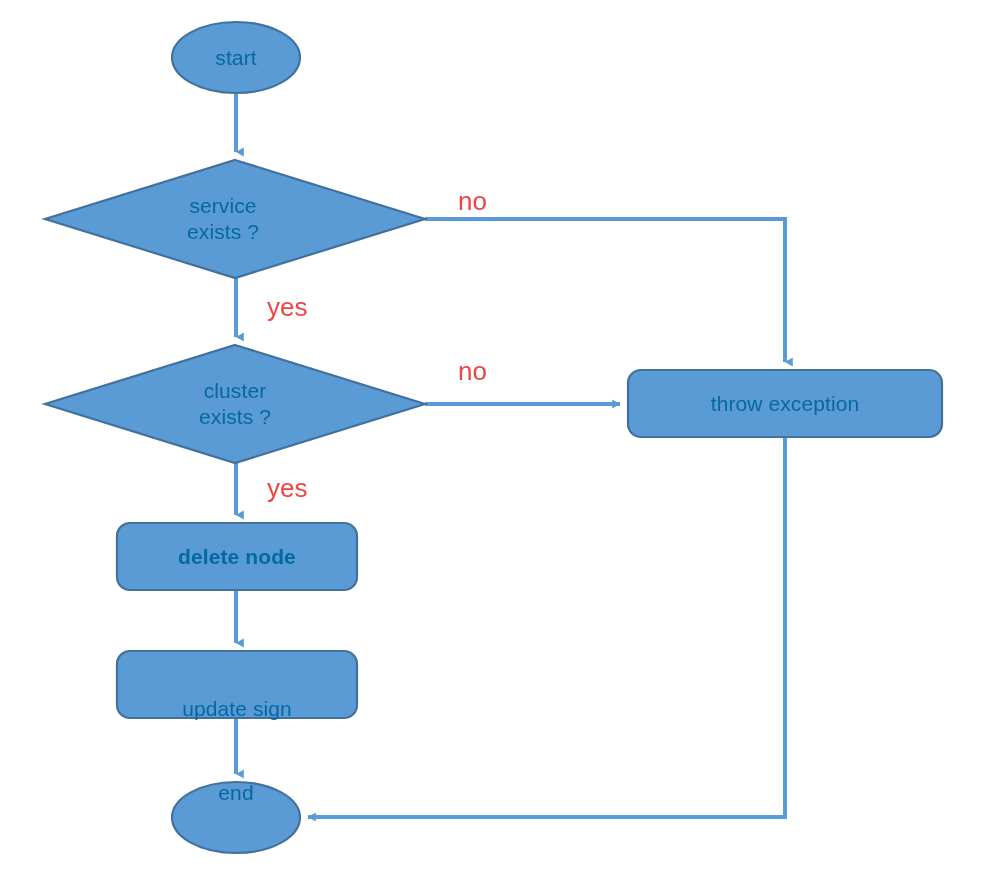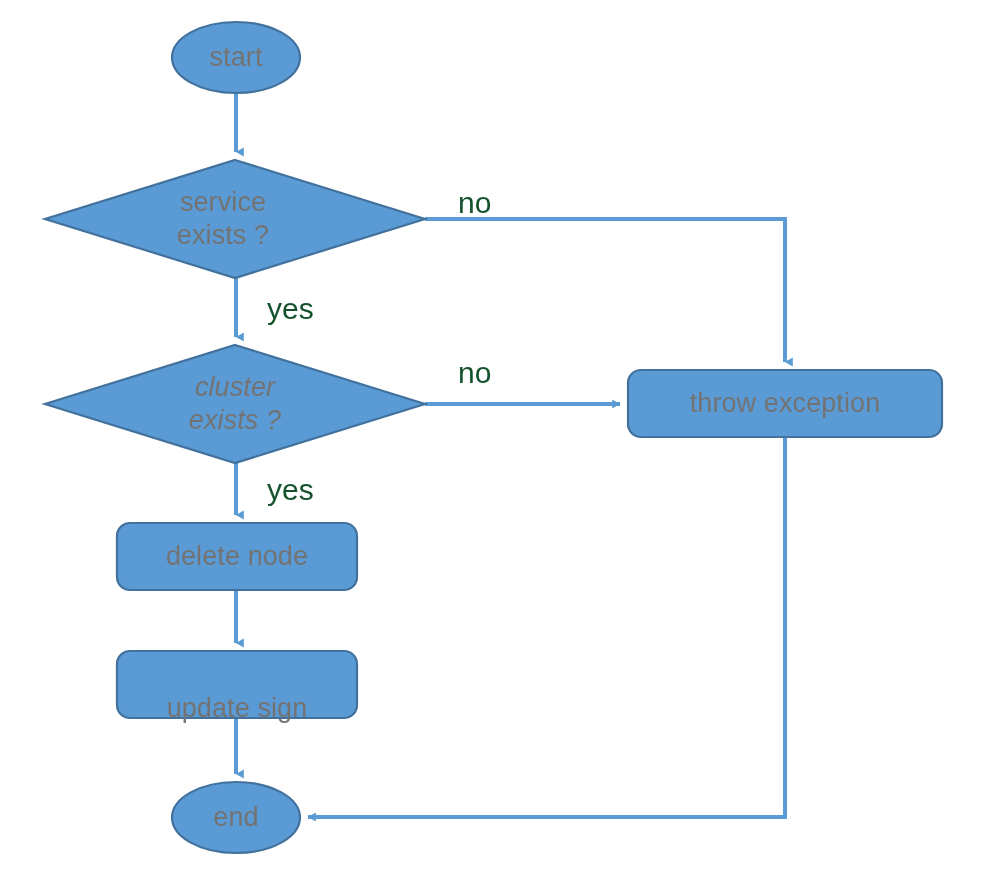--- a/index.html
+++ b/index.html
@@ -27,33 +27,33 @@
     width: 996px;
     height: 882px;
     display: block;
   }
   .node-label {
     position: absolute;
     display: flex;
     align-items: center;
     justify-content: center;
     text-align: center;
-    color: #737373;
+    color: #0369a1;
     font-family: "Liberation Sans", sans-serif;
-    font-size: 27px;
+    font-size: 21px;
     line-height: 1.22;
     white-space: pre-line;
     pointer-events: none;
     letter-spacing: 0.1px;
   }
   .edge-label {
     position: absolute;
-    color: #14532d;
+    color: #ef4444;
     font-family: "Liberation Sans", sans-serif;
-    font-size: 30px;
+    font-size: 26px;
     line-height: 1;
     white-space: nowrap;
     pointer-events: none;
   }
 </style>
 </head>
 <body>
 
 <div id="flow-root">
 
@@ -113,30 +113,30 @@
 
       <ellipse cx="236" cy="817.5" rx="64" ry="35.5" fill="#5B9BD5"></ellipse>
     </g>
   </svg>
 
   <div class="node-label" style="left:172px; top:22px; width:128px; height:71px;">start</div>
 
   <div class="node-label" style="left:123px; top:160px; width:200px; height:118px;">service
 exists ?</div>
 
-  <div class="node-label" style="left:135px; top:345px; width:200px; height:118px;font-style:italic;">cluster
+  <div class="node-label" style="left:135px; top:345px; width:200px; height:118px;">cluster
 exists ?</div>
 
-  <div class="node-label" style="left:117px; top:523px; width:240px; height:67px;">delete node</div>
+  <div class="node-label" style="left:117px; top:523px; width:240px; height:67px;font-weight:bold;">delete node</div>
 
   <div class="node-label" style="left:117px; top:651px; width:240px; height:67px;margin-top:24px;">update sign</div>
 
   <div class="node-label" style="left:628px; top:370px; width:314px; height:67px;">throw exception</div>
 
-  <div class="node-label" style="left:172px; top:782px; width:128px; height:71px;">end</div>
+  <div class="node-label" style="left:172px; top:757px; width:128px; height:71px;">end</div>
 
   <div class="edge-label" style="left:458px; top:188px;">no</div>
 
   <div class="edge-label" style="left:267px; top:294px;">yes</div>
 
   <div class="edge-label" style="left:458px; top:358px;">no</div>
 
   <div class="edge-label" style="left:267px; top:475px;">yes</div>
 
 </div>

